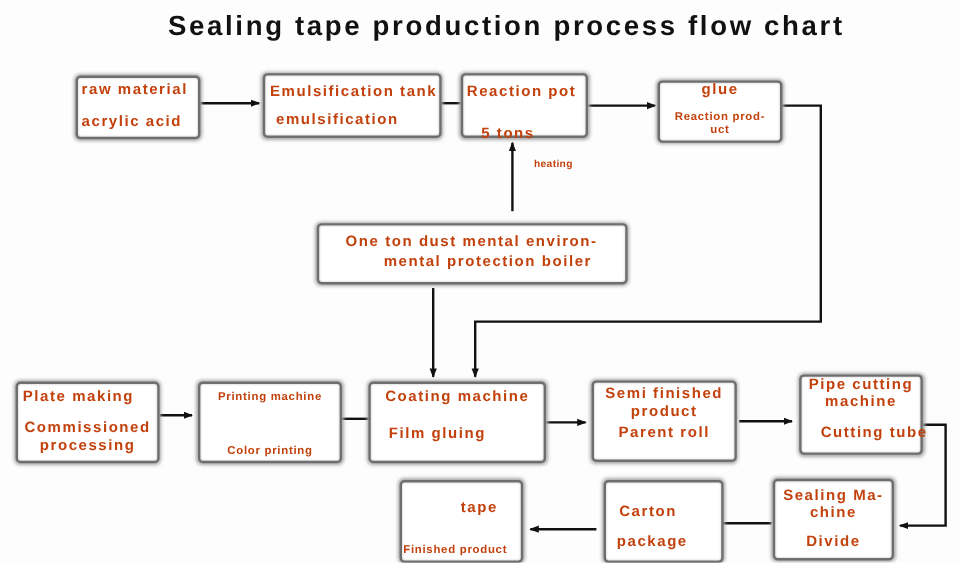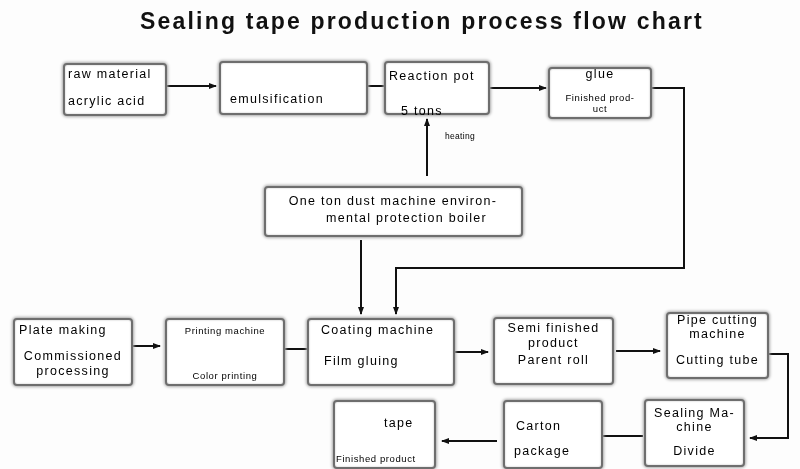--- a/index.html
+++ b/index.html
@@ -14,21 +14,21 @@
     font-size: 23px; font-weight: bold; letter-spacing: 2.2px; color: #111;
   }
   .box {
     position: absolute; box-sizing: border-box;
     background: #fff;
     border: 2.5px solid #6e6e6e;
     border-radius: 4px;
     box-shadow: 0 0 3px 1px #a8a8a8, inset 0 0 2px #bbb;
   }
   .t {
-    position: absolute; white-space: nowrap; font-weight: normal; color: #000000;
+    position: absolute; white-space: nowrap; font-weight: bold; color: #c2410c;
     letter-spacing: 1.3px; font-size: 12.5px; line-height: 14px;
   }
   .t.sm { font-size: 9.5px; letter-spacing: 0.6px; line-height: 11px; }
   .t.c { text-align: center; }
   svg.lines { position: absolute; left: 0; top: 0; }
 </style>
 </head>
 <body>
 
 <div class="title">Sealing tape production process flow chart</div>
@@ -57,36 +57,37 @@
 </svg>
 
 <div class="t sm" style="left:445px; top:131px; font-size:8.5px; letter-spacing:0.3px;">heating</div>
 
 <div class="box" style="left:63px; top:63px; width:104px; height:53px;">
   <div class="t" style="left:3px; top:2px;">raw material</div>
   <div class="t" style="left:3px; top:29px;">acrylic acid</div>
 </div>
 
 <div class="box" style="left:219px; top:61px; width:149px; height:54px;">
+  <div class="t" style="left:4px; top:6px;">Emulsification tank</div>
   <div class="t" style="left:9px; top:29px;">emulsification</div>
 </div>
 
 <div class="box" style="left:384px; top:61px; width:106px; height:54px;">
   <div class="t" style="left:3px; top:6px;">Reaction pot</div>
   <div class="t" style="left:15px; top:29px;margin-top:12px;">5 tons</div>
 </div>
 
 <div class="box" style="left:548px; top:67px; width:104px; height:52px;">
   <div class="t c" style="left:0; width:100px; top:-2px;">glue</div>
-  <div class="t sm c" style="left:0; width:100px; top:23px;">Finished prod-</div>
+  <div class="t sm c" style="left:0; width:100px; top:23px;">Reaction prod-</div>
   <div class="t sm c" style="left:0; width:100px; top:34px;">uct</div>
 </div>
 
 <div class="box" style="left:264px; top:186px; width:259px; height:51px;">
-  <div class="t c" style="left:0; width:254px; top:6px;">One ton dust machine environ-</div>
+  <div class="t c" style="left:0; width:254px; top:6px;">One ton dust mental environ-</div>
   <div class="t c" style="left:0; width:281px; top:23px;">mental protection boiler</div>
 </div>
 
 <div class="box" style="left:13px; top:318px; width:120px; height:68px;">
   <div class="t" style="left:4px; top:3px;">Plate making</div>
   <div class="t c" style="left:0; width:116px; top:29px;">Commissioned</div>
   <div class="t c" style="left:0; width:116px; top:44px;">processing</div>
 </div>
 
 <div class="box" style="left:165px; top:318px; width:120px; height:68px;">
@@ -101,21 +102,21 @@
 
 <div class="box" style="left:493px; top:317px; width:121px; height:68px;padding-left:24px;">
   <div class="t c" style="left:0; width:117px; top:2px;">Semi finished</div>
   <div class="t c" style="left:0; width:117px; top:17px;">product</div>
   <div class="t c" style="left:0; width:117px; top:34px;">Parent roll</div>
 </div>
 
 <div class="box" style="left:666px; top:312px; width:103px; height:67px;">
   <div class="t c" style="left:0; width:99px; top:-1px;">Pipe cutting</div>
   <div class="t c" style="left:0; width:99px; top:13px;">machine</div>
-  <div class="t c" style="left:0; width:99px; top:39px;">Cutting tube</div>
+  <div class="t c" style="left:0; width:121px; top:39px;">Cutting tube</div>
 </div>
 
 <div class="box" style="left:644px; top:399px; width:101px; height:68px;">
   <div class="t c" style="left:0; width:97px; top:5px;">Sealing Ma-</div>
   <div class="t c" style="left:0; width:97px; top:19px;">chine</div>
   <div class="t c" style="left:0; width:97px; top:43px;">Divide</div>
 </div>
 
 <div class="box" style="left:503px; top:400px; width:100px; height:69px;">
   <div class="t" style="left:11px; top:17px;">Carton</div>

